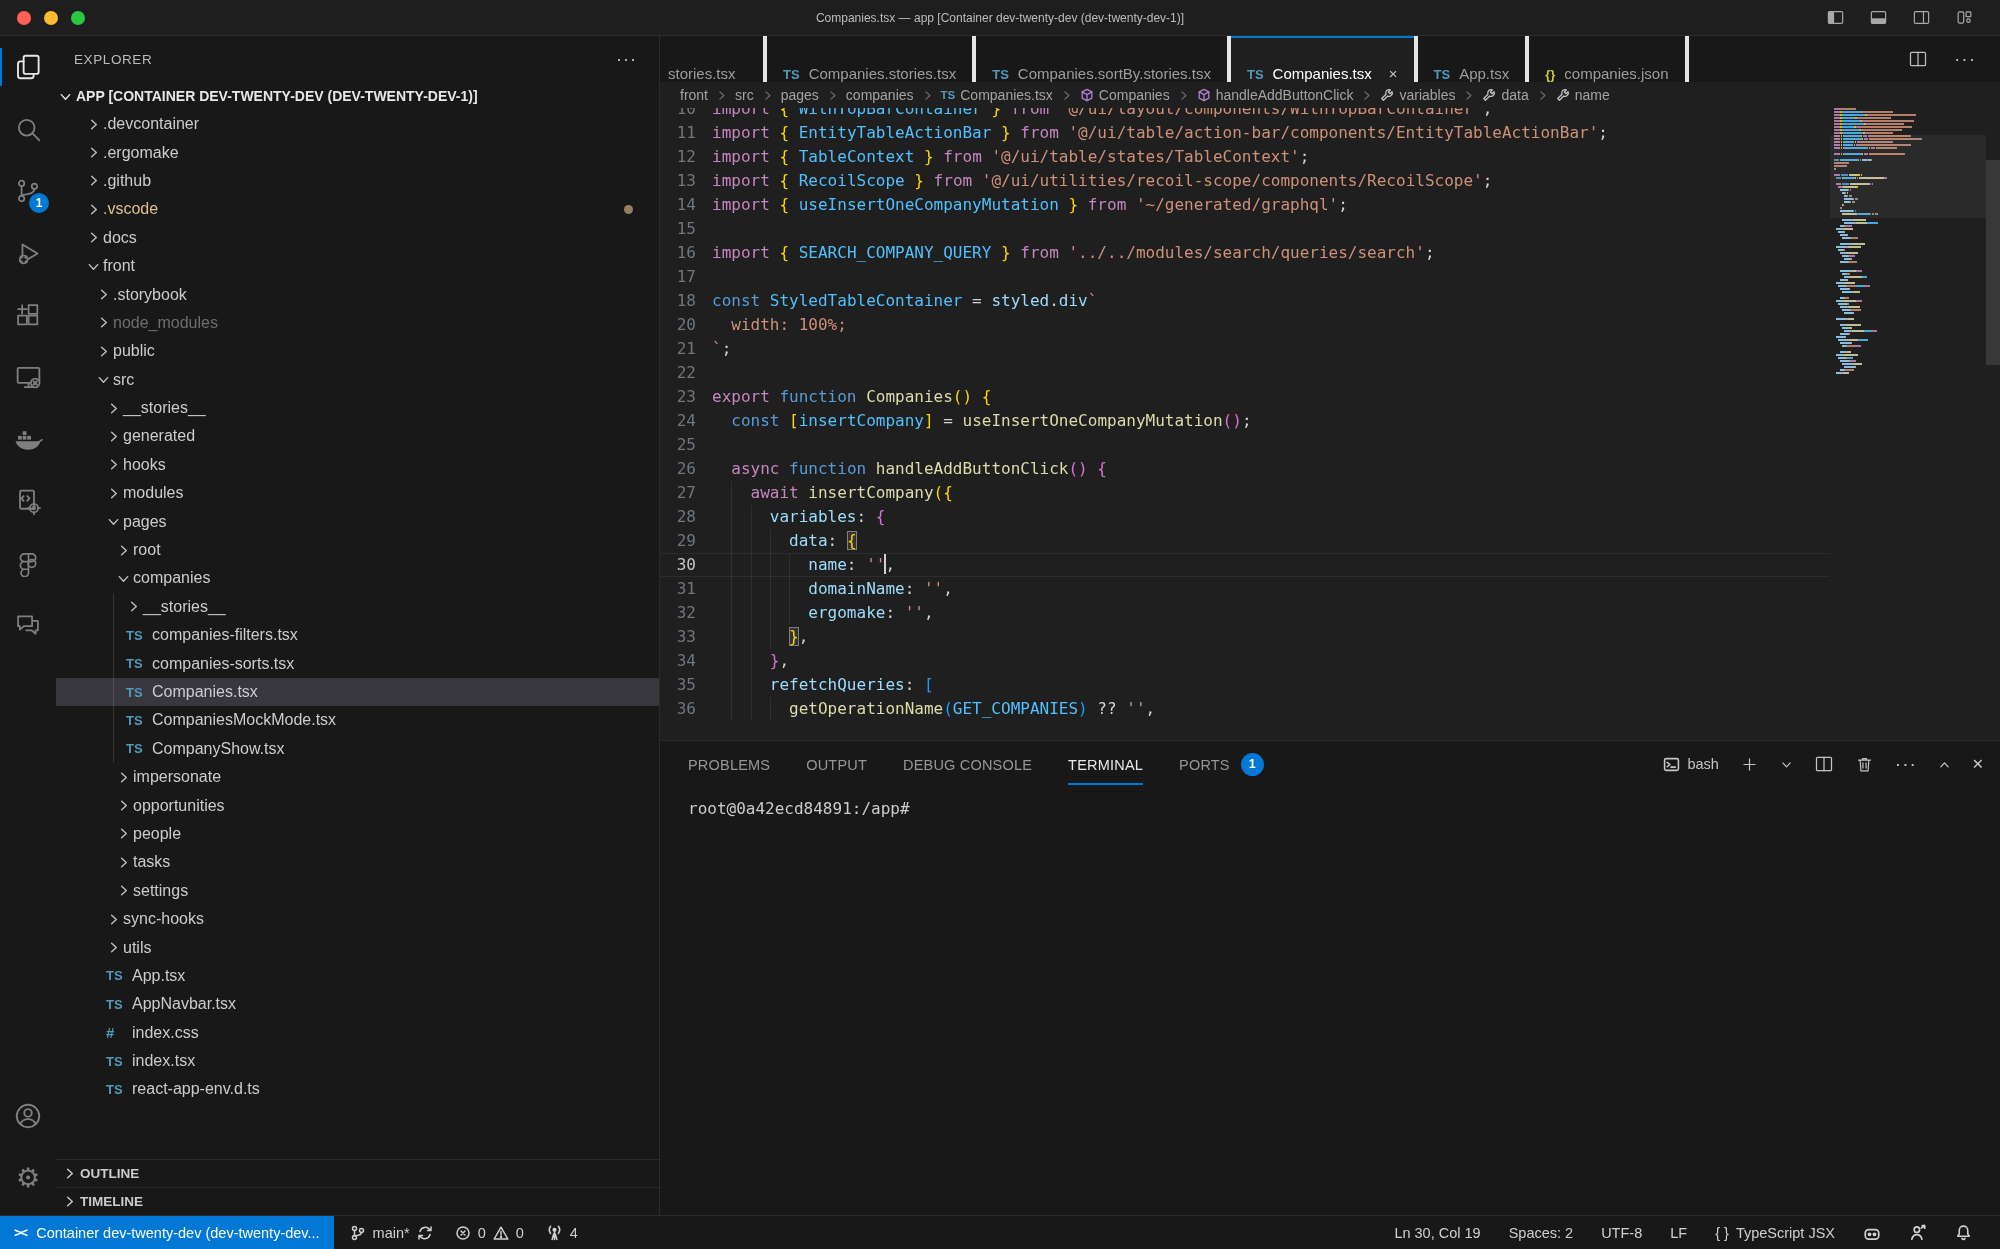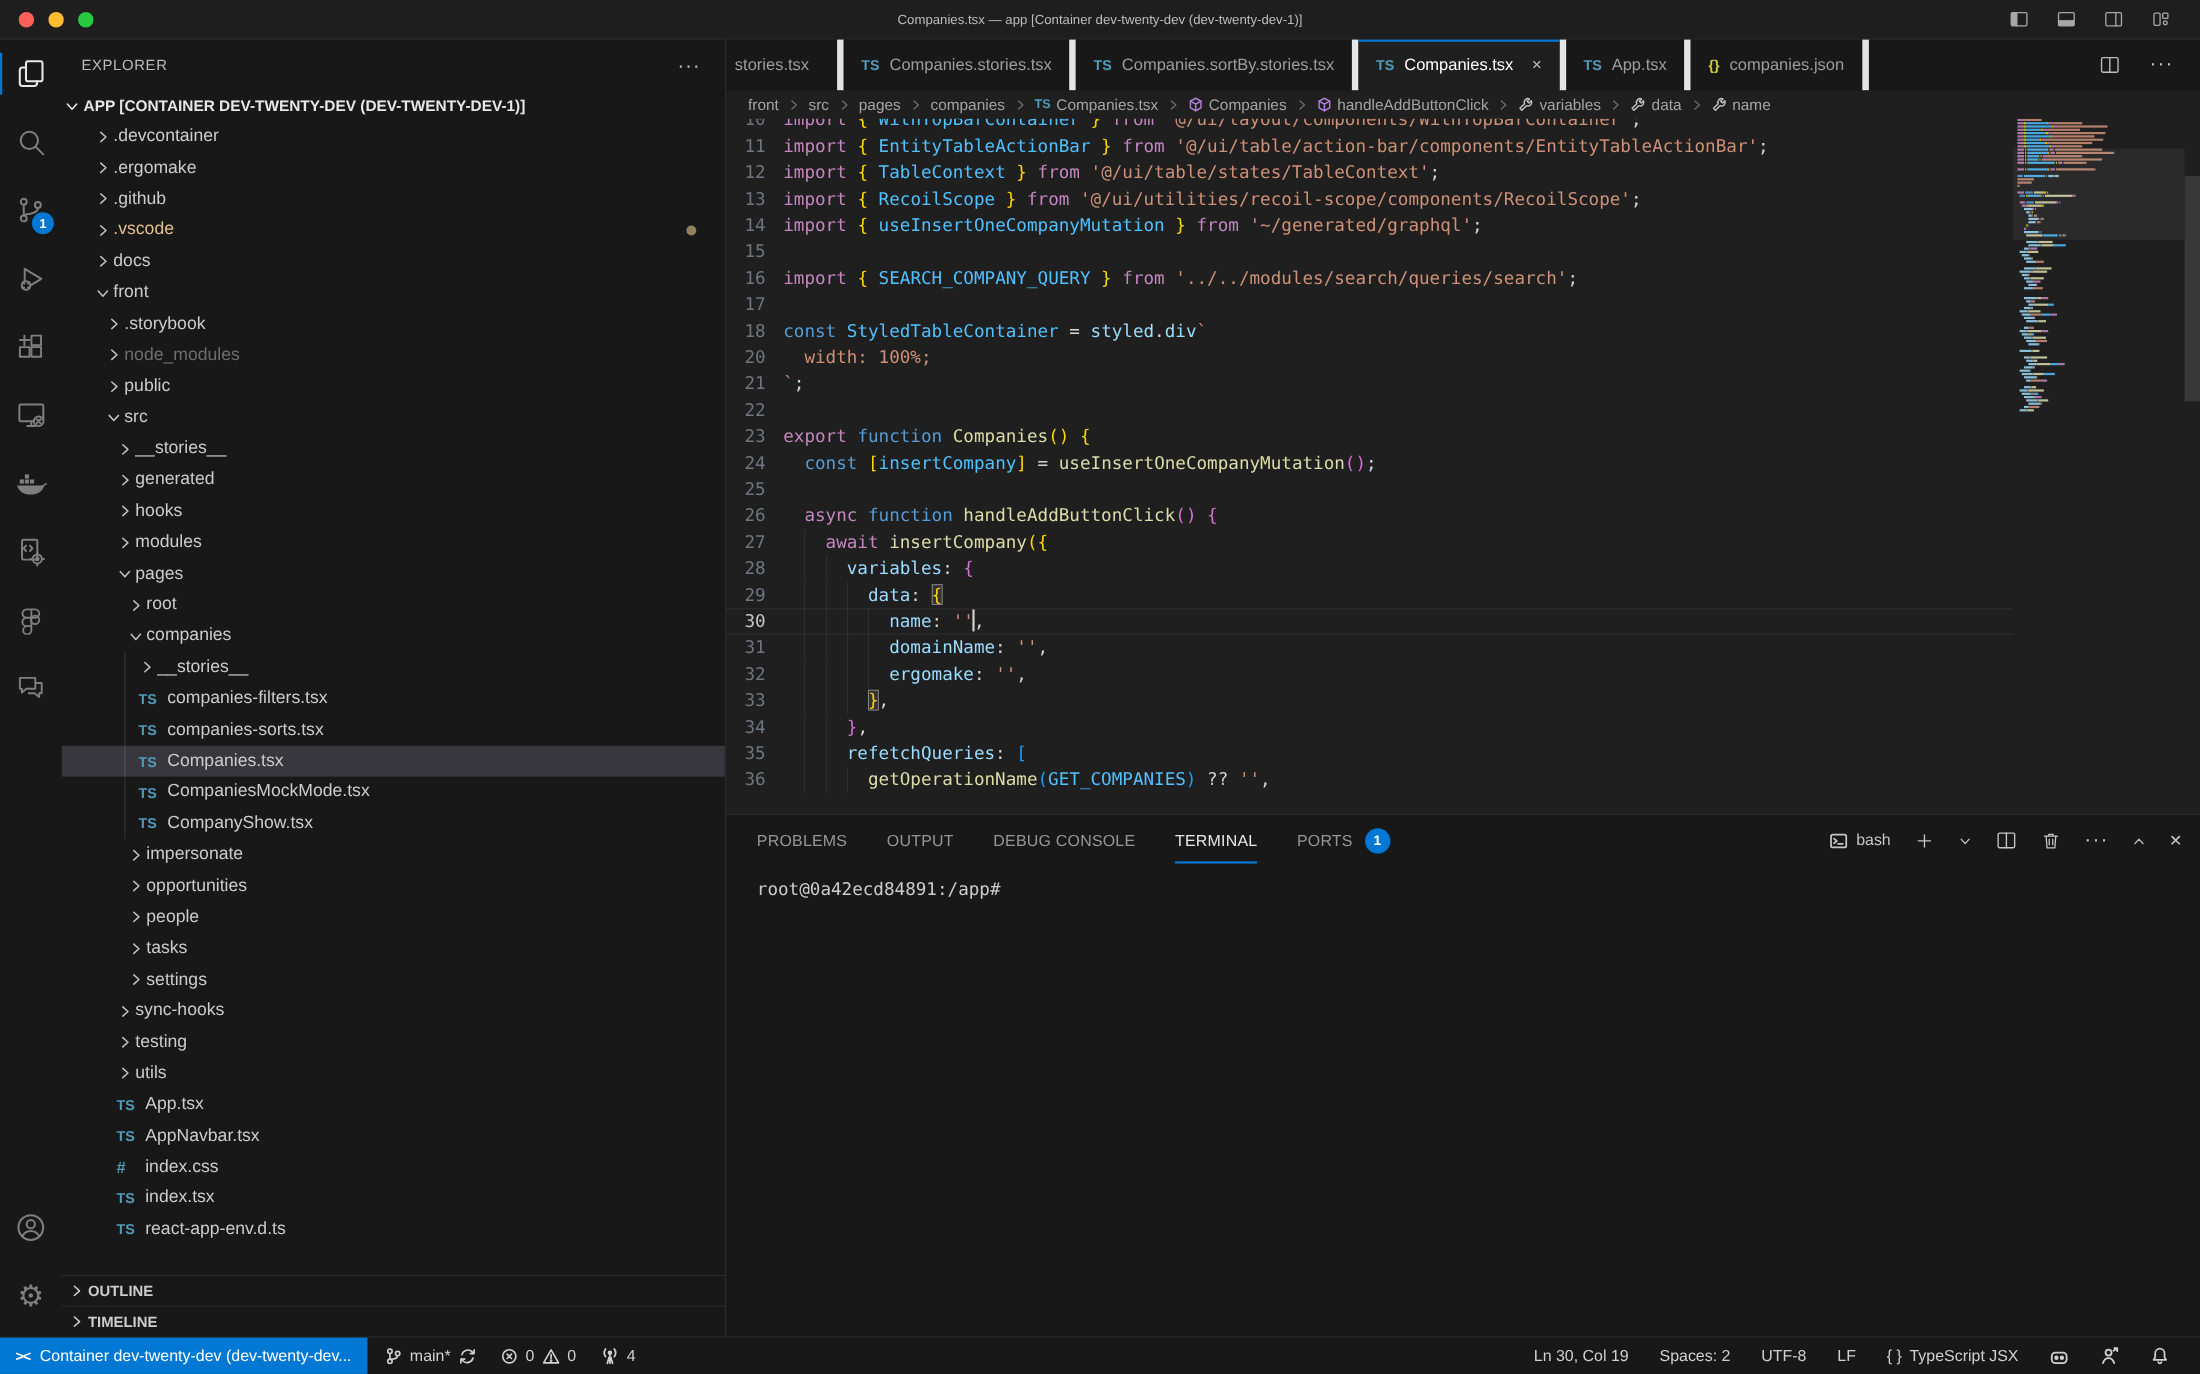--- a/index.html
+++ b/index.html
@@ -45,21 +45,21 @@
   .fico { font-weight:bold; font-size:13px; }
   .fico.ts { color:#519aba; }
   .fico.json { color:#cbcb41; }
   .fico.css { color:#519aba; font-size:15px; }
   .sb-bottomsec { height:28px; border-top:1px solid #2b2b2b; display:flex; align-items:center; padding-left:6px; font-weight:bold; font-size:13.5px; color:#ccc; flex:none; cursor:pointer; }
   .sb-bottomsec .chev { display:flex; width:18px; }
 
   
   .editor-col { flex:1; display:flex; flex-direction:column; min-width:0; background:#1f1f1f; }
   .tabbar { height:46px; background:#181818; display:flex; align-items:stretch; flex:none; }
-  .tab { display:flex; align-items:center; gap:9px; padding:0 16px; font-size:15px; color:#9d9d9d; border-right:6px solid #e5e5e5; position:relative; background:#181818; cursor:pointer; white-space:nowrap; }
+  .tab { display:flex; align-items:flex-end; gap:9px; padding:0 16px; font-size:15px; color:#9d9d9d; border-right:4px solid #e5e5e5; position:relative; background:#181818; cursor:pointer; white-space:nowrap; }
   .tab.active { background:#1f1f1f; color:#fff; }
   .tab.active::before { content:''; position:absolute; top:0; left:0; right:0; height:2px; background:#0078d4; }
   .tab.clipped { width:107px; overflow:hidden; padding:0 10px 0 8px; }
   .tab .close { margin-left:8px; font-size:15px; color:#c5c5c5; }
   .tab-actions { margin-left:auto; display:flex; align-items:center; gap:26px; padding-right:24px; color:#bdbdbd; }
   .tab-actions span { display:flex; cursor:pointer; }
   .more-glyph { font-size:19px; letter-spacing:1px; }
 
   .breadcrumb { height:26px; display:flex; align-items:center; padding-left:20px; font-size:14px; color:#a3a3a3; flex:none; white-space:nowrap; }
   .bc-item { display:flex; align-items:center; gap:5px; cursor:pointer; }
@@ -487,28 +487,20 @@
             </span>
             <span class="lbl">settings</span>
           </div>
           <div class="trow" style="padding-left: 50px;">
             <span class="chev">
               <svg width="15" height="15" viewBox="0 0 16 16" fill="none" stroke="currentColor" stroke-width="1.5" stroke-linecap="round" stroke-linejoin="round">
                 <path d="M6 3.5l5 4.5-5 4.5"></path>
               </svg>
             </span>
             <span class="lbl">sync-hooks</span>
-          </div>
-          <div class="trow" style="padding-left: 50px;">
-            <span class="chev">
-              <svg width="15" height="15" viewBox="0 0 16 16" fill="none" stroke="currentColor" stroke-width="1.5" stroke-linecap="round" stroke-linejoin="round">
-                <path d="M6 3.5l5 4.5-5 4.5"></path>
-              </svg>
-            </span>
-            <span class="lbl">testing</span>
           </div>
           <div class="trow" style="padding-left: 50px;">
             <span class="chev">
               <svg width="15" height="15" viewBox="0 0 16 16" fill="none" stroke="currentColor" stroke-width="1.5" stroke-linecap="round" stroke-linejoin="round">
                 <path d="M6 3.5l5 4.5-5 4.5"></path>
               </svg>
             </span>
             <span class="lbl">utils</span>
           </div>
           <div class="trow" style="padding-left: 50px;">

